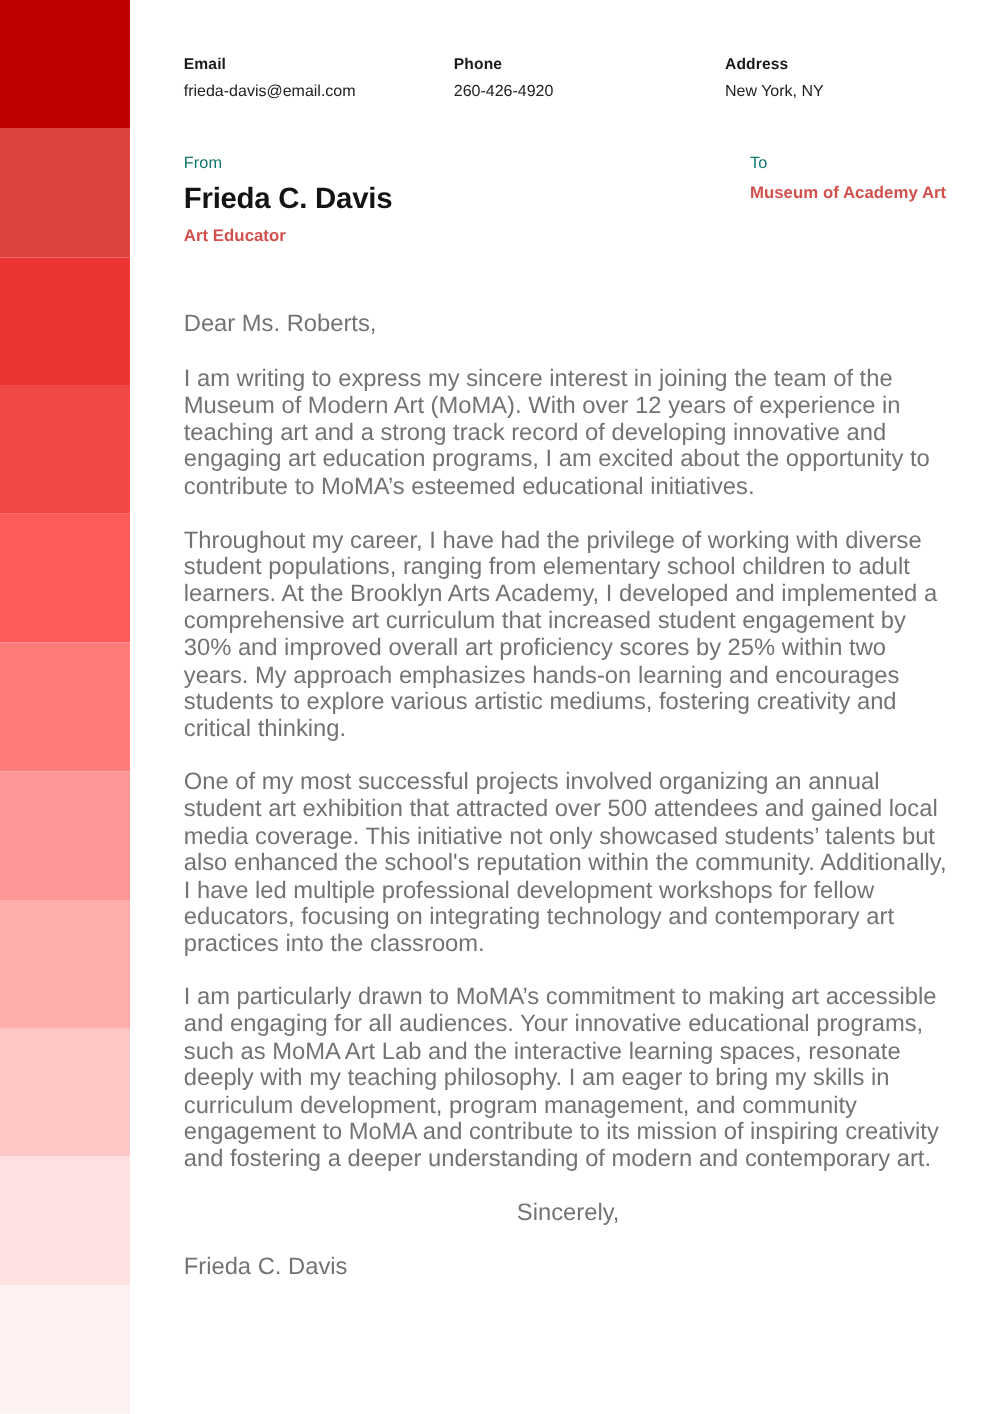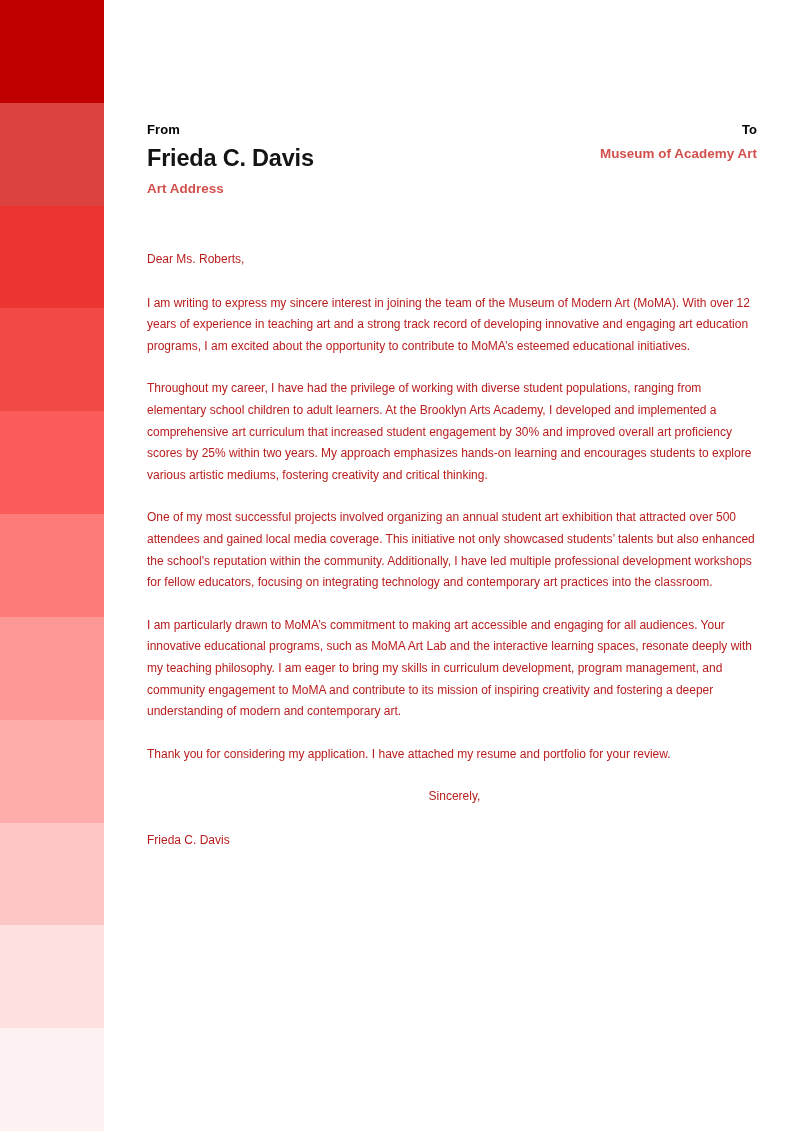--- a/index.html
+++ b/index.html
@@ -72,26 +72,26 @@
   
   #party-block {
     position: absolute;
     left: 43px;
     top: 122px;
     width: 610px;
     display: flex;
     justify-content: space-between;
   }
   .party { }
-  .party.to { text-align: right; }
+  .party.to { }
 
   .party-role-label {
     font-size: 13px;
-    font-weight: bold;
-    color: #000000;
+    font-weight: normal;
+    color: #0f766e;
     line-height: 16px;
     letter-spacing: 0.1px;
   }
   .party-name {
     font-size: 23.5px;
     font-weight: bold;
     color: #141414;
     line-height: 29px;
     letter-spacing: -0.2px;
     margin-top: 6px;
@@ -106,22 +106,22 @@
   }
 
   
   #letter-body {
     position: absolute;
     left: 43px;
     top: 249px;
     width: 615px;
   }
   .letter-para {
-    font-size: 12px;
-    color: #b91c1c;
+    font-size: 19px;
+    color: #737373;
     line-height: 21.6px;
     margin-bottom: 21px;
     text-align: left;
   }
   .letter-para:last-child { margin-bottom: 0; }
   .letter-para.salutation { margin-bottom: 22px; }
   .letter-para.signoff    { margin-bottom: 22px; text-align: center; }
   .letter-para.signature  { margin-bottom: 0; }
 </style>
 </head>
@@ -136,37 +136,50 @@
   <div class="band" style="background: rgb(253, 123, 121);"></div>
   <div class="band" style="background: rgb(253, 151, 149);"></div>
   <div class="band" style="background: rgb(254, 173, 171);"></div>
   <div class="band" style="background: rgb(253, 199, 198);"></div>
   <div class="band" style="background: rgb(253, 224, 223);"></div>
   <div class="band" style="background: rgb(253, 242, 241);"></div>
 </div>
 
 <div id="page">
 
+  <div id="contact-header">
+    <div class="contact-col email">
+      <div class="contact-label">Email</div>
+      <div class="contact-value">frieda-davis@email.com</div>
+    </div>
+    <div class="contact-col phone">
+      <div class="contact-label">Phone</div>
+      <div class="contact-value">260-426-4920</div>
+    </div>
+    <div class="contact-col address">
+      <div class="contact-label">Address</div>
+      <div class="contact-value">New York, NY</div>
+    </div>
+  </div>
 
   <div id="party-block">
     <div class="party from">
       <div class="party-role-label">From</div>
       <div class="party-name">Frieda C. Davis</div>
-      <div class="party-org">Art Address</div>
+      <div class="party-org">Art Educator</div>
     </div>
     <div class="party to">
       <div class="party-role-label">To</div>
       <div class="party-org">Museum of Academy Art</div>
     </div>
   </div>
 
   <div id="letter-body">
     <p class="letter-para salutation">Dear Ms. Roberts,</p>
     <p class="letter-para">I am writing to express my sincere interest in joining the team of the Museum of Modern Art (MoMA). With over 12 years of experience in teaching art and a strong track record of developing innovative and engaging art education programs, I am excited about the opportunity to contribute to MoMA’s esteemed educational initiatives.</p>
     <p class="letter-para">Throughout my career, I have had the privilege of working with diverse student populations, ranging from elementary school children to adult learners. At the Brooklyn Arts Academy, I developed and implemented a comprehensive art curriculum that increased student engagement by 30% and improved overall art proficiency scores by 25% within two years. My approach emphasizes hands-on learning and encourages students to explore various artistic mediums, fostering creativity and critical thinking.</p>
     <p class="letter-para">One of my most successful projects involved organizing an annual student art exhibition that attracted over 500 attendees and gained local media coverage. This initiative not only showcased students’ talents but also enhanced the school's reputation within the community. Additionally, I have led multiple professional development workshops for fellow educators, focusing on integrating technology and contemporary art practices into the classroom.</p>
     <p class="letter-para">I am particularly drawn to MoMA’s commitment to making art accessible and engaging for all audiences. Your innovative educational programs, such as MoMA Art Lab and the interactive learning spaces, resonate deeply with my teaching philosophy. I am eager to bring my skills in curriculum development, program management, and community engagement to MoMA and contribute to its mission of inspiring creativity and fostering a deeper understanding of modern and contemporary art.</p>
-    <p class="letter-para">Thank you for considering my application. I have attached my resume and portfolio for your review.</p>
     <p class="letter-para signoff">Sincerely,</p>
     <p class="letter-para signature">Frieda C. Davis</p>
   </div>
 
 </div>
 
 </body></html>

